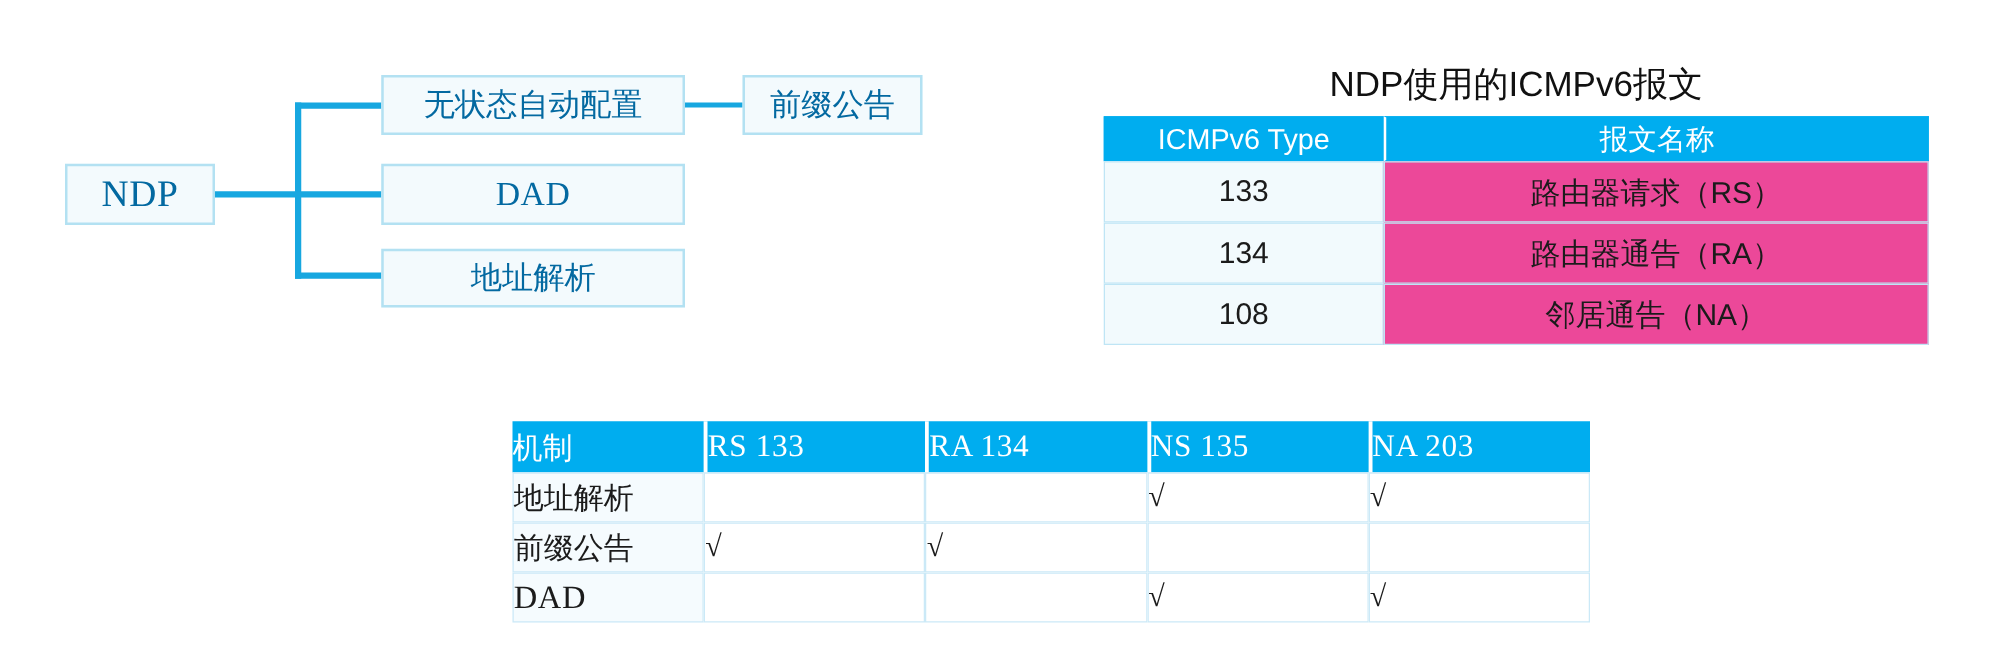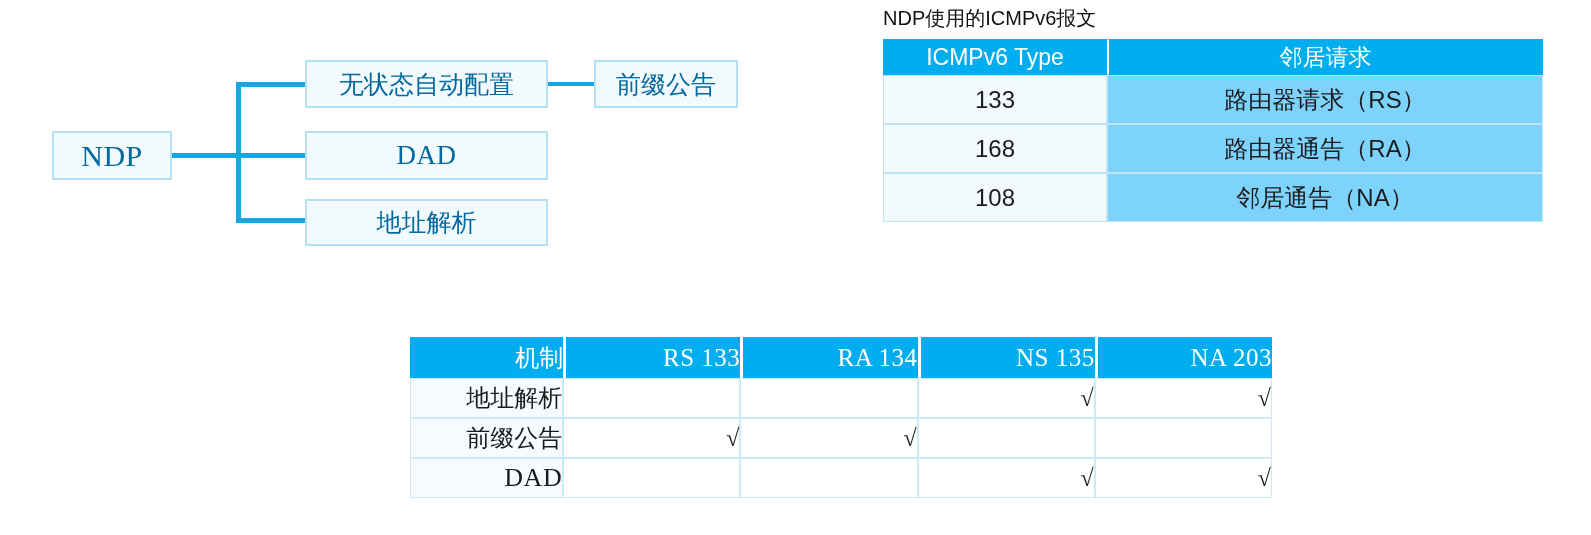--- a/index.html
+++ b/index.html
@@ -50,26 +50,28 @@
   #conn-ndp-spine-h  { left: 172px; top: 153px; width: 68px;  height: 5px; }
   #conn-spine-v      { left: 236px; top: 82px;  width: 5px;   height: 141px; }
   #conn-to-slaac     { left: 236px; top: 82px;  width: 71px;  height: 5px; }
   #conn-to-dad       { left: 236px; top: 153px; width: 71px;  height: 5px; }
   #conn-to-addr      { left: 236px; top: 218px; width: 71px;  height: 5px; }
   #conn-slaac-prefix { left: 548px; top: 82px;  width: 48px;  height: 4px; }
 
   
   #icmp-section { position: absolute; left: 883px; top: 6px; width: 660px; }
   #icmp-title {
-    font-size: 20px;
+    font-size: 28px;
     color: #111;
+    text-align: center;
     width: 660px;
     line-height: 1.25;
     margin-bottom: 8px;
     white-space: nowrap;
+    margin-top: 44px;
   }
   table.grid { border-collapse: separate; border-spacing: 0; table-layout: fixed; }
 
   #icmp-table { width: 660px; }
   #icmp-table th, #icmp-table td {
     box-sizing: border-box;
     padding: 0;
     height: 49px;
     text-align: center;
     vertical-align: middle;
@@ -80,32 +82,32 @@
   #icmp-table thead th {
     background: #00adef;
     color: #ffffff;
     height: 36px;
     border: 1px solid #00adef;
     font-size: 23px;
   }
   #icmp-table thead th.sep-left { border-left: 2px solid #ffffff; }
   #icmp-table tbody td { border: 1px solid #bfe5f5; }
   #icmp-table tbody td.type-col { background: #f2fafd; }
-  #icmp-table tbody td.name-col { background: #7dd3fc; }
+  #icmp-table tbody td.name-col { background: #ec4899; }
   #icmp-table col.c-type { width: 224px; }
   #icmp-table col.c-name { width: 436px; }
 
   
   #mech-section { position: absolute; left: 410px; top: 337px; width: 862px; }
   #mech-table { width: 862px; }
   #mech-table th, #mech-table td {
     box-sizing: border-box;
     padding: 0;
     height: 40px;
-    text-align: right;
+    text-align: left;
     vertical-align: middle;
     font-weight: normal;
     color: #1b1b1b;
     font-size: 24px;
   }
   #mech-table thead th {
     background: #00adef;
     color: #ffffff;
     height: 41px;
     border: none;
@@ -165,30 +167,30 @@
   <div id="icmp-title">NDP使用的ICMPv6报文</div>
 
   <table class="grid" id="icmp-table">
     <colgroup>
         <col class="c-type">
         <col class="c-name">
       </colgroup>
     <thead>
       <tr>
         <th>ICMPv6 Type</th>
-        <th class="sep-left">邻居请求</th>
+        <th class="sep-left">报文名称</th>
       </tr>
     </thead>
     <tbody>
       <tr>
         <td class="type-col">133</td>
         <td class="name-col">路由器请求（RS）</td>
       </tr>
       <tr>
-        <td class="type-col">168</td>
+        <td class="type-col">134</td>
         <td class="name-col">路由器通告（RA）</td>
       </tr>
       <tr>
         <td class="type-col">108</td>
         <td class="name-col">邻居通告（NA）</td>
       </tr>
     </tbody>
   </table>
 </div>
 

